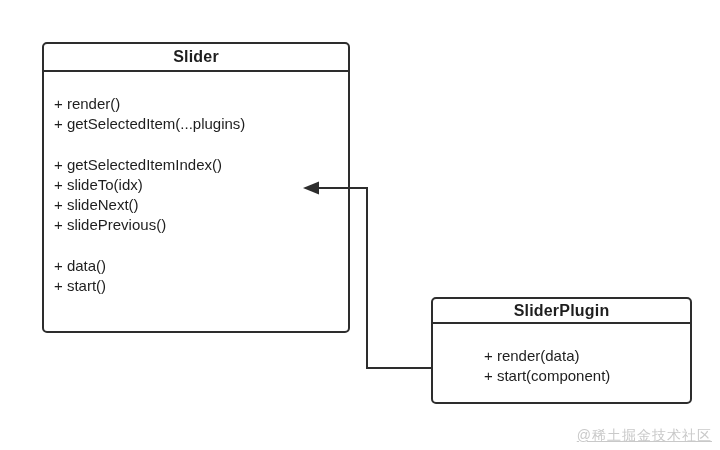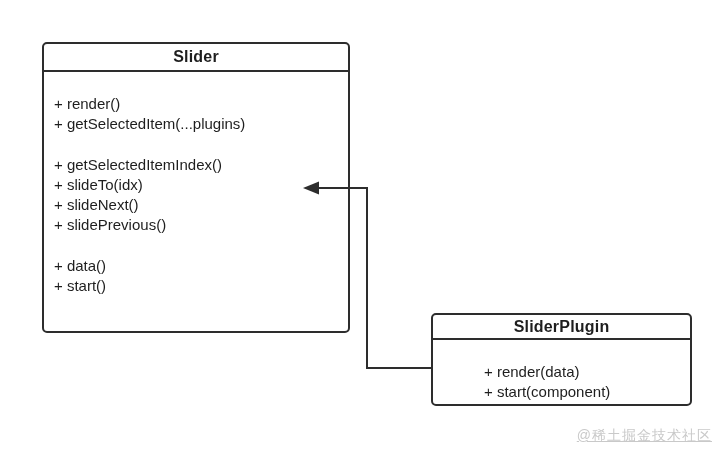--- a/index.html
+++ b/index.html
@@ -50,22 +50,22 @@
     white-space:pre;
     color:var(--text);
   }
   #slider-box{
     left:42px; top:42px;
     width:308px; height:291px;
   }
   #slider-box .class-header{ height:26px; }
   #slider-box .class-body{ padding-top:22px; }
   #sliderplugin-box{
-    left:431px; top:313px;
-    width:261px; height:93px;
+    left:431px; top:297px;
+    width:261px; height:107px;
   }
   #sliderplugin-box .class-header{ height:23px; }
   #sliderplugin-box .class-body{ padding-top:22px;margin-left:41px; }
   .connector-layer{
     position:absolute;
     left:0; top:0;
     width:720px; height:450px;
     pointer-events:none;
   }
   .connector-layer path{

